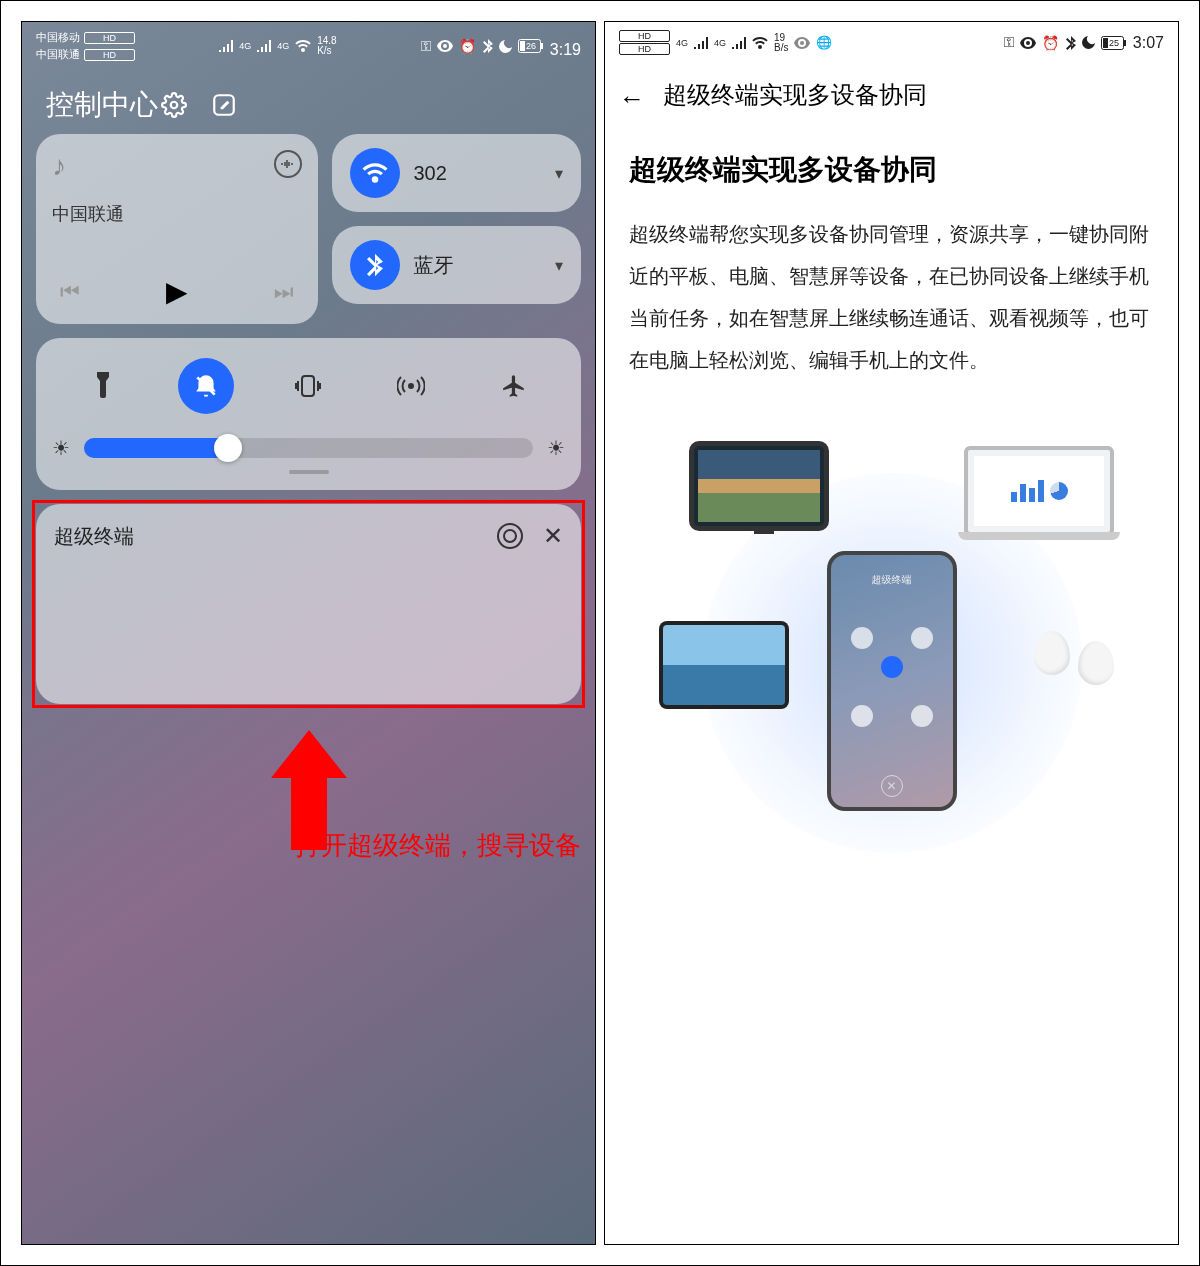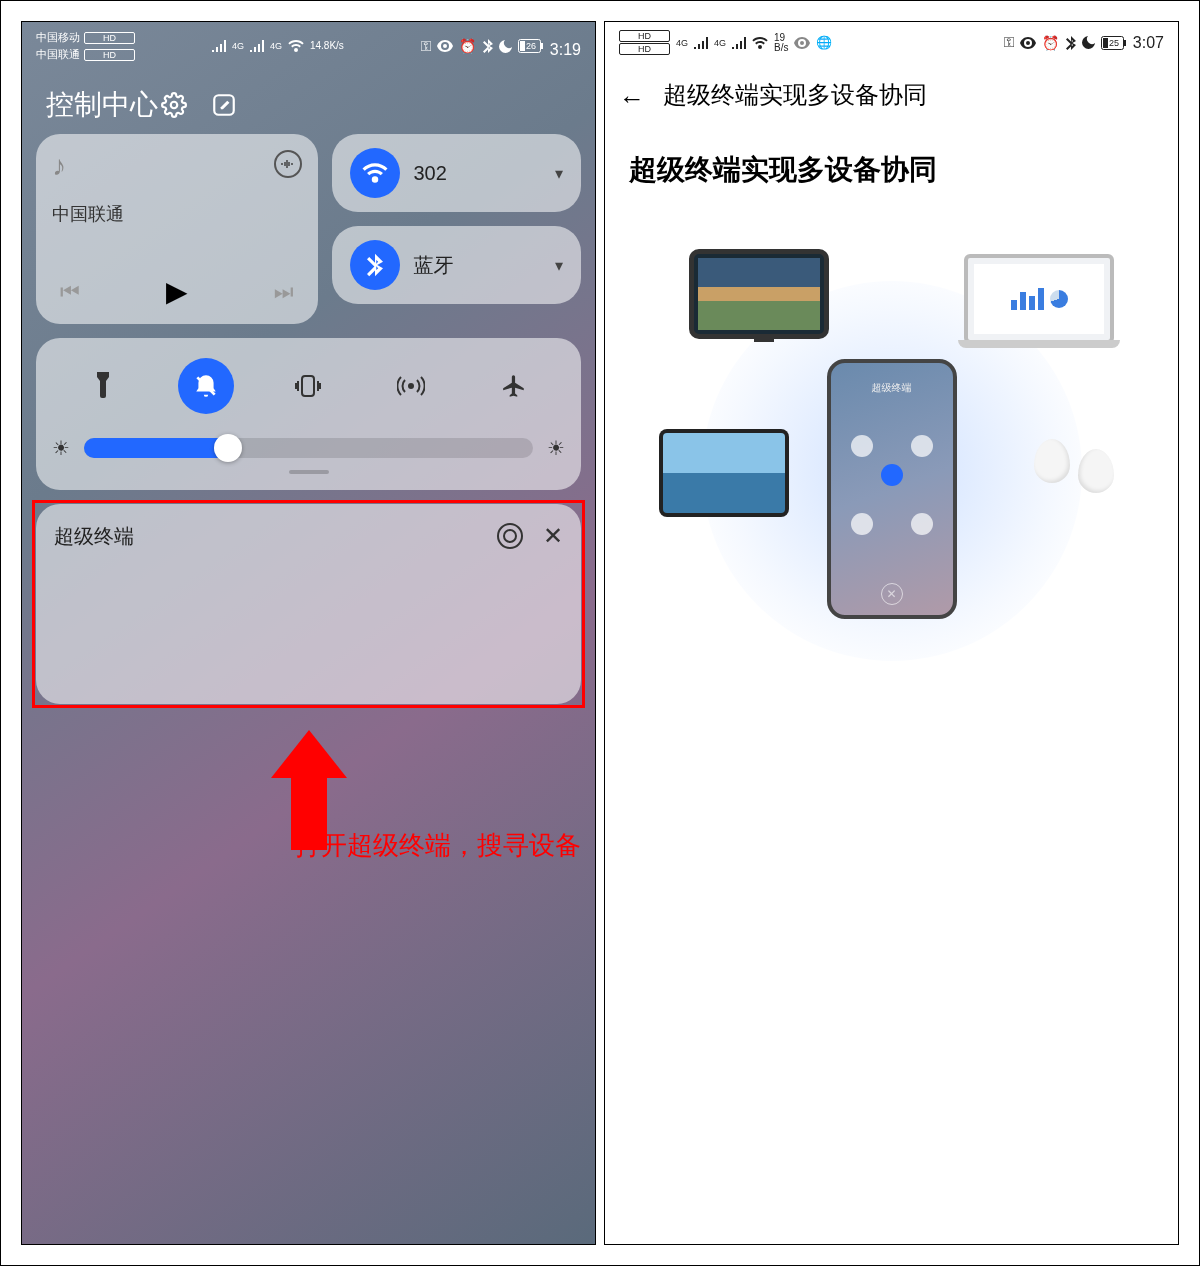--- a/index.html
+++ b/index.html
@@ -133,21 +133,21 @@
           <svg width="14" height="12" viewBox="0 0 14 12">
               <path d="M0 10h2v2H0zM4 7h2v5H4zM8 4h2v8H8zM12 0h2v12h-2z" fill="currentColor"></path>
             </svg>
         </span>
         <span style="font-size:9px;">4G</span>
         <span>
           <svg width="16" height="12" viewBox="0 0 16 12">
               <path d="M8 12a2 2 0 100-4 2 2 0 000 4zM8 0C5 0 2.3 1.2.3 3.2l1.4 1.4C3.3 3 5.5 2 8 2s4.7 1 6.3 2.6l1.4-1.4C13.7 1.2 11 0 8 0zm0 4c-1.9 0-3.6.8-4.9 2l1.4 1.4C5.5 6.5 6.7 6 8 6s2.5.5 3.5 1.4L12.9 6C11.6 4.8 9.9 4 8 4z" fill="currentColor"></path>
             </svg>
         </span>
-        <span style="display:flex;flex-direction:row;font-size:10px;line-height:1;">
+        <span style="display:flex;flex-direction:column;font-size:10px;line-height:1;">
             <span>14.8</span>
             <span>K/s</span>
           </span>
       </div>
       <div class="sb-right">
         <span>⚿</span>
         <span>
           <svg width="16" height="12" viewBox="0 0 16 12">
               <path d="M8 0C4 0 1 3 0 6c1 3 4 6 8 6s7-3 8-6c-1-3-4-6-8-6zm0 10a4 4 0 110-8 4 4 0 010 8zm0-6a2 2 0 100 4 2 2 0 000-4z" fill="currentColor"></path>
             </svg>
@@ -361,20 +361,21 @@
       </div>
     </div>
 
     <div class="info-header">
       <div class="back-arrow">←</div>
       <div class="info-title">超级终端实现多设备协同</div>
     </div>
 
     <div class="info-body">
       <div class="info-h1">超级终端实现多设备协同</div>
+      <div class="info-p">超级终端帮您实现多设备协同管理，资源共享，一键协同附近的平板、电脑、智慧屏等设备，在已协同设备上继续手机当前任务，如在智慧屏上继续畅连通话、观看视频等，也可在电脑上轻松浏览、编辑手机上的文件。</div>
 
       <div class="graphic">
         <div class="radial"></div>
         <div class="dev dev-tv">
             <div class="tv-img"></div>
           </div>
         <div class="dev dev-laptop">
           <div class="laptop-screen">
             <div class="chart-bars">
                 <span style="height:10px"></span>

